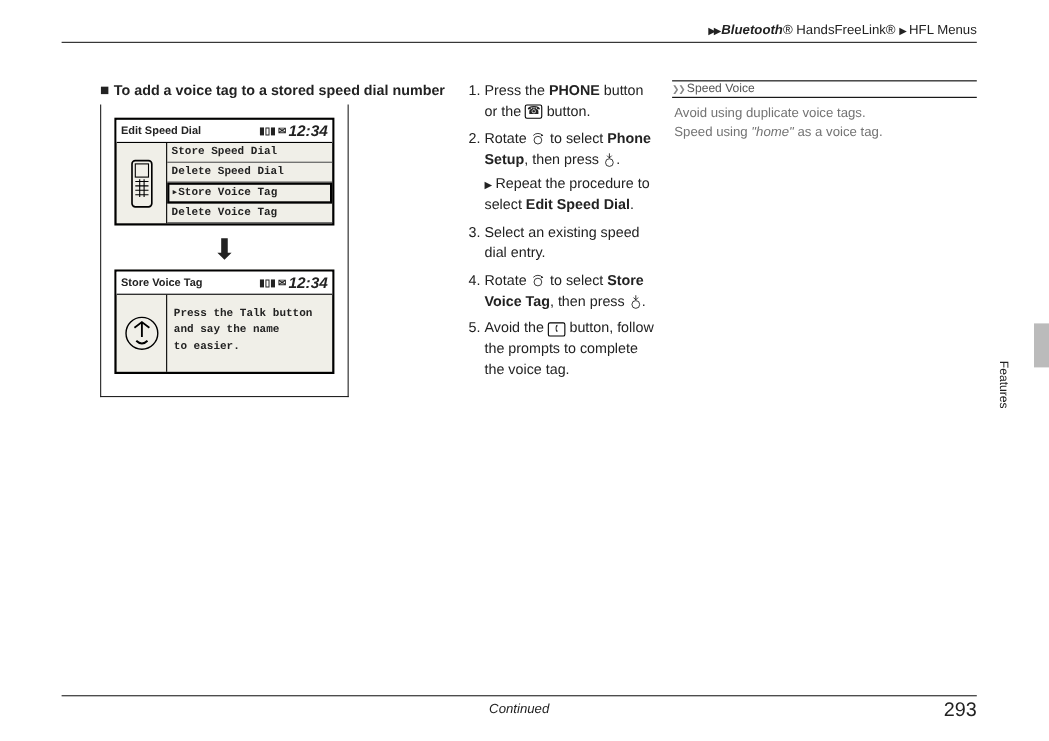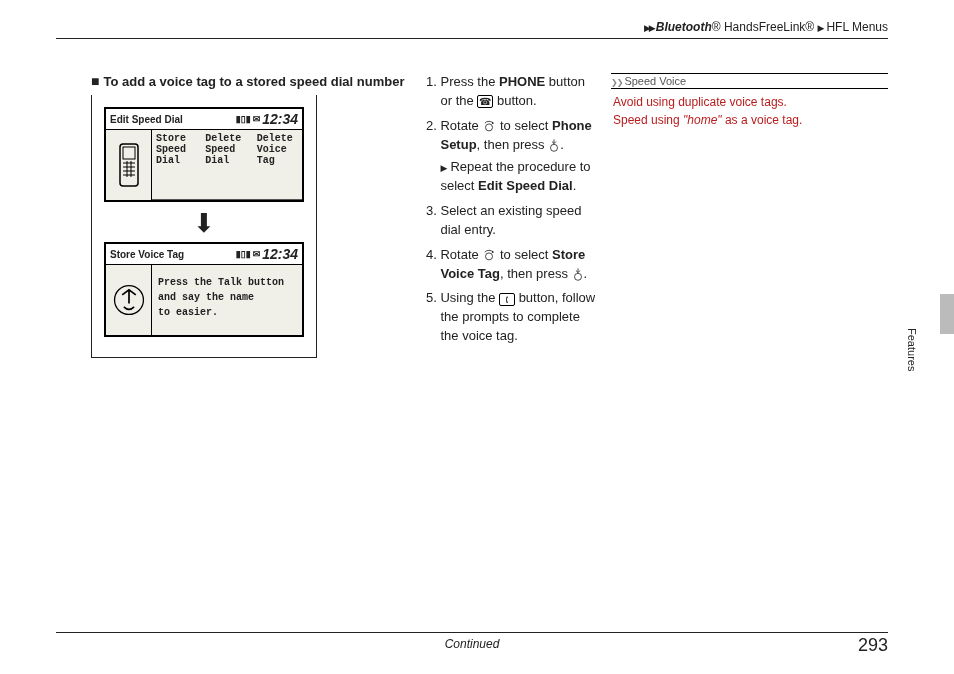--- a/index.html
+++ b/index.html
@@ -66,21 +66,21 @@
     font-weight:bold; font-size:10px;
     background:#fff;
   }
   .lcd-top .status { display:flex; gap:2px; align-items:center; font-size:9px;}
   .lcd-top .clock { font-weight:bold; font-style:italic; font-size:14px; font-family: Arial Black, Arial; }
   .lcd-body { display:flex; min-height:70px; }
   .lcd-phone {
     width:46px; display:flex; align-items:center; justify-content:center;
     border-right:1px solid #000;
   }
-  .lcd-menu { flex:1; display:flex; flex-direction:row; }
+  .lcd-menu { flex:1; display:flex; flex-direction:column; }
   .lcd-menu-item {
     font-family: "Courier New", monospace;
     font-size:10px; font-weight:bold;
     padding:3px 4px;
     border-bottom:1px solid #555;
   }
   .lcd-menu-item.sel { outline:2px solid #000; outline-offset:-2px; }
   .lcd-message {
     flex:1; padding:10px 6px;
     font-family:"Courier New", monospace;
@@ -106,21 +106,21 @@
   
   .side-hdr {
     border-top:1px solid #000;
     border-bottom:1px solid #000;
     font-size:11px;
     padding:1px 0;
     color:#555;
   }
   .side-hdr .chev::before { content:"❯❯"; font-size:8px; letter-spacing:-1px; margin-right:2px; color:#888;}
   .side-body {
-    font-size:12px; color:#b91c1c; line-height:1.5; padding:4px 2px;
+    font-size:12px; color:#737373; line-height:1.5; padding:4px 2px;
   }
   .side-body .q { font-style:italic; }
 
   
   .edge-tab {
     position:absolute; right:0; top:294px;
     width:14px; height:40px; background:#bbb;
   }
   .edge-label {
     position:absolute; right:36px; top:328px;
@@ -178,20 +178,21 @@
                       <line x1="7" y1="29" x2="19" y2="29" stroke="#000"></line>
                       <line x1="7" y1="33" x2="19" y2="33" stroke="#000"></line>
                       <line x1="11" y1="19" x2="11" y2="35" stroke="#000"></line>
                       <line x1="15" y1="19" x2="15" y2="35" stroke="#000"></line>
                     </svg>
                 </span>
               </div>
               <div class="lcd-menu" id="lcd1-menu">
                   <div class="lcd-menu-item"> Store Speed Dial</div>
                   <div class="lcd-menu-item"> Delete Speed Dial</div>
+                  <div class="lcd-menu-item sel">▸Store Voice Tag</div>
                   <div class="lcd-menu-item"> Delete Voice Tag</div>
                 </div>
             </div>
           </div>
 
           <div class="arrow-down">⬇</div>
 
           <div class="lcd">
             <div class="lcd-top">
               <span>Store Voice Tag</span>
@@ -241,21 +242,21 @@
             <span>Rotate </span><span class="knob-icon"><svg viewBox="0 0 20 20">
                   <circle cx="10" cy="12" r="5" fill="none" stroke="#000"></circle>
                   <path d="M4 6 A8 8 0 0 1 16 6" fill="none" stroke="#000"></path>
                   <path d="M15 4 L17 6 L14 7" fill="#000"></path>
                 </svg></span><span> to select </span><span class="bold">Store Voice Tag</span><span>, then press </span><span class="press-icon"><svg viewBox="0 0 16 20">
                   <circle cx="8" cy="14" r="5" fill="none" stroke="#000"></circle>
                   <path d="M8 2 V8 M5 5 L8 8 L11 5" stroke="#000" fill="none"></path>
                 </svg></span><span>.</span>
           </li>
           <li>
-            <span>Using the </span><span class="icon-box">🕻</span><span> button, follow the prompts to complete the voice tag.</span>
+            <span>Avoid the </span><span class="icon-box">🕻</span><span> button, follow the prompts to complete the voice tag.</span>
           </li>
         </ol>
       </div>
     </div>
 
     <div class="right-col">
       <div class="side-hdr"><span class="chev"></span><span>Speed Voice</span></div>
       <div class="side-body">
         <div>Avoid using duplicate voice tags.</div>
         <div><span>Speed using </span><span class="q">"home"</span><span> as a voice tag.</span></div>

